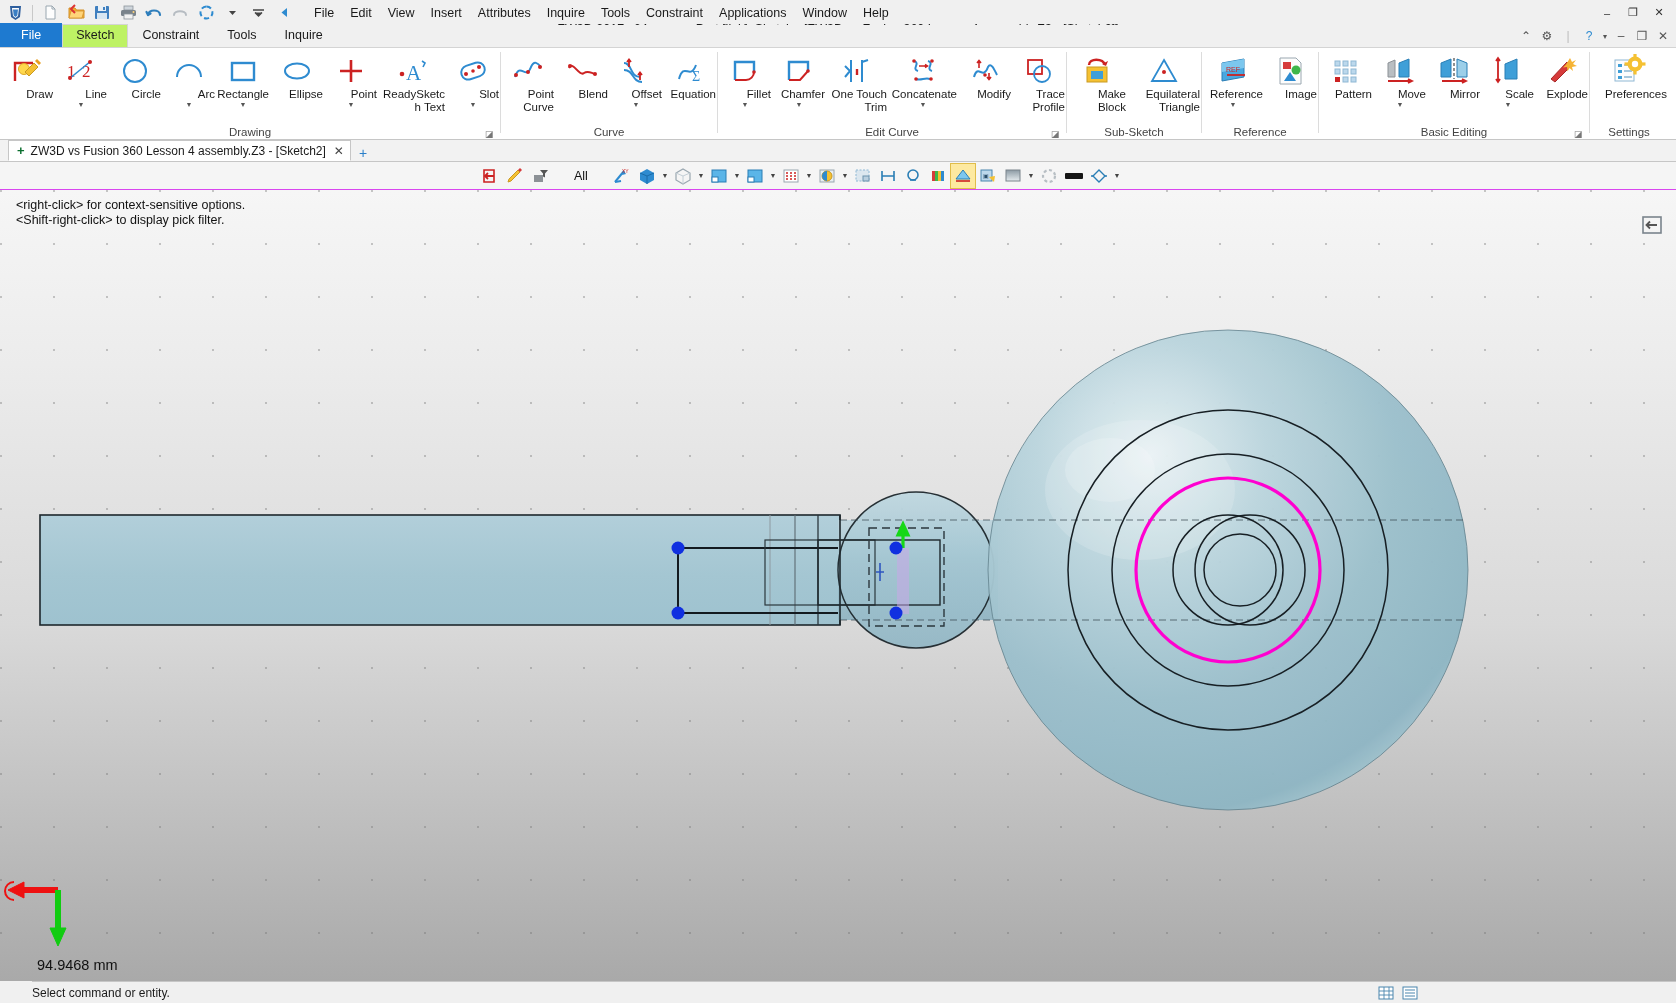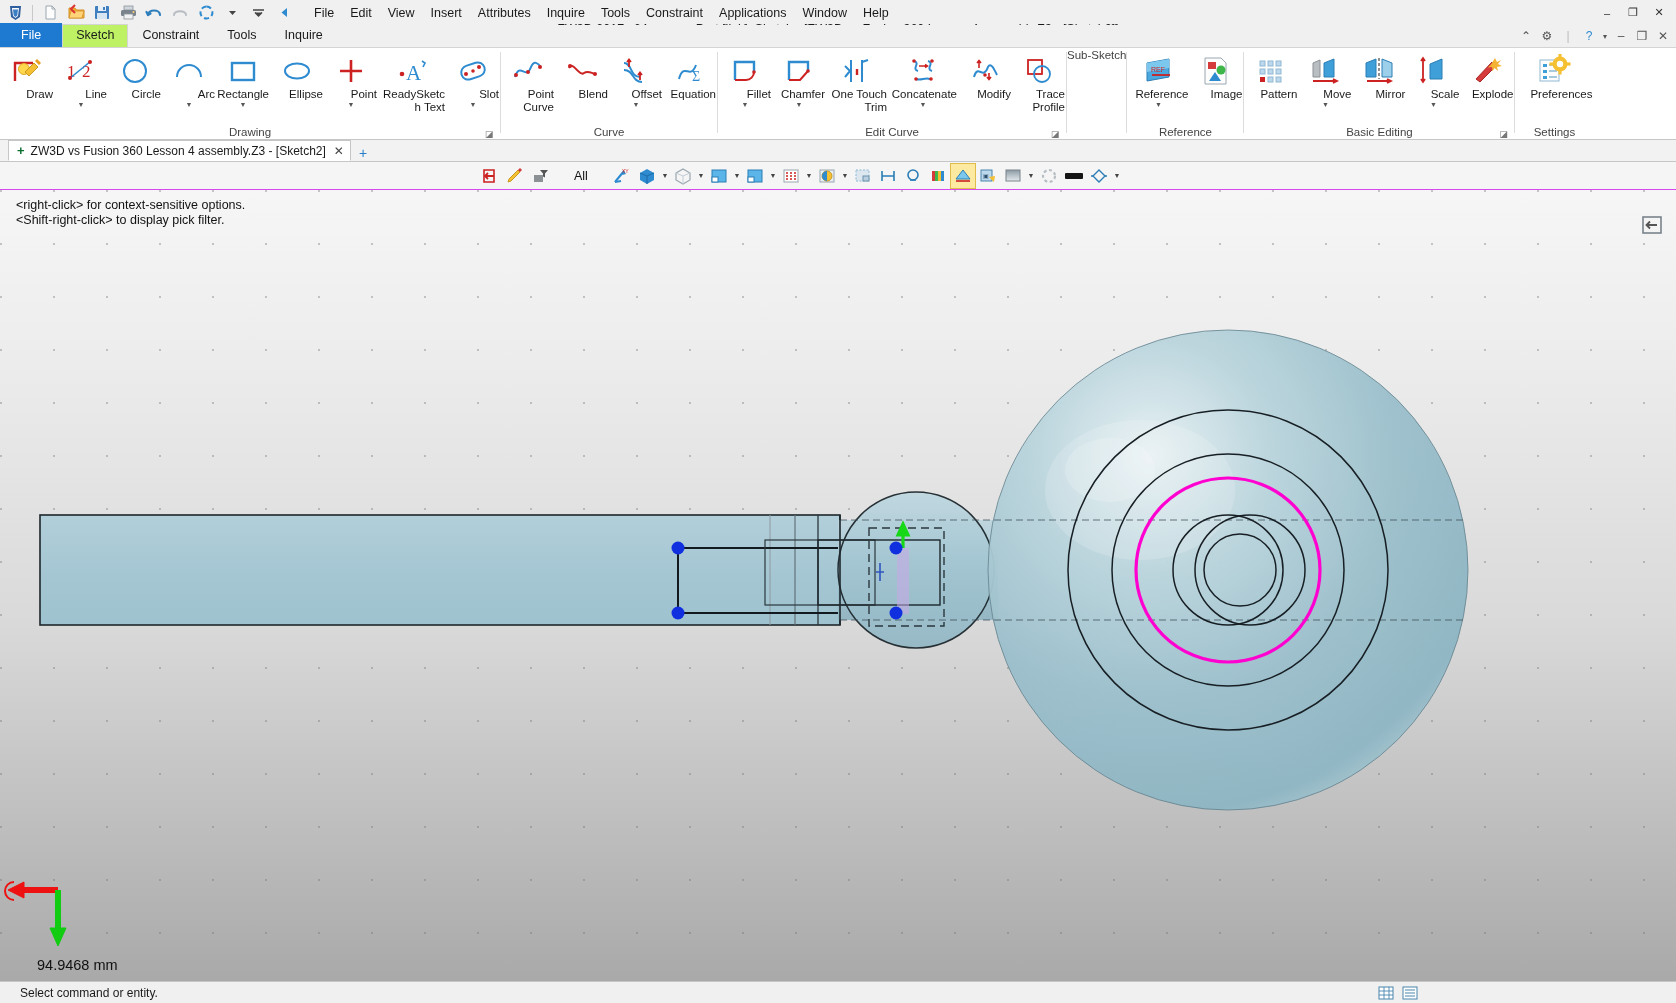--- a/index.html
+++ b/index.html
@@ -122,21 +122,21 @@
   .vp-dim {
     position: absolute; left: 6px; bottom: 8px; font-size: 14.5px; color: #111;
     font-family: "Liberation Sans", sans-serif; letter-spacing: 0px; margin-left: 31px;
   }
   .vp-svg { position: absolute; inset: 0; }
 
   
   .statusbar {
     height: 22px; background: #f0f0f0; border-top: 1px solid #c6c6c6;
     display: flex; align-items: center; justify-content: space-between;
-    padding: 0 6px 0 20px; font-size: 12px; flex: 0 0 22px;
+    padding: 0 6px 0 0; font-size: 12px; flex: 0 0 22px; margin-left: 32px;
   }
   .status-icons { display: flex; gap: 4px; padding-right: 250px; }
   .status-ic { width: 20px; height: 18px; display: flex; align-items: center; justify-content: center; cursor: default; }
 </style>
 </head>
 <body>
 
 <div id="app">
 
   <div class="titlebar">
@@ -475,20 +475,42 @@
           </span>
           <span class="lbl">Trace Profile</span>
         </div>
       </div>
       <div class="rgroup-label">Edit Curve</div>
       <div class="rgroup-dlg">◪</div>
     </div>
     <div class="rgroup-sep"></div>
 
     <div class="rgroup">
+      <div class="rgroup-items">
+        <div class="rbtn" style="width:60px">
+          <span class="ic">
+            <svg width="32" height="32" viewBox="0 0 32 32">
+                <rect x="6" y="12" width="20" height="15" fill="#f5c132" stroke="#c99a22"></rect>
+                <rect x="10" y="16" width="12" height="8" fill="#3f9fd8"></rect>
+                <path d="M8 10 C8 3, 22 3, 24 10" fill="none" stroke="#cc2222" stroke-width="2.4"></path>
+                <path d="M21 9 L25 11 L27 6" fill="#cc2222"></path>
+              </svg>
+          </span>
+          <span class="lbl">Make Block</span>
+        </div>
+        <div class="rbtn" style="width:74px">
+          <span class="ic">
+            <svg width="32" height="32" viewBox="0 0 32 32">
+                <path d="M16 5 L28 26 H4 Z" fill="none" stroke="#2e8bd0" stroke-width="1.8"></path>
+                <circle cx="16" cy="17" r="2" fill="#cc2222"></circle>
+              </svg>
+          </span>
+          <span class="lbl">Equilateral Triangle</span>
+        </div>
+      </div>
       <div class="rgroup-label">Sub-Sketch</div>
     </div>
     <div class="rgroup-sep"></div>
 
     <div class="rgroup">
       <div class="rgroup-items">
         <div class="rbtn" style="width:62px">
           <span class="ic">
             <svg width="32" height="32" viewBox="0 0 32 32">
                 <path d="M5 8 L27 4 L27 22 L5 26 Z" fill="#4aa8e0" stroke="#2a7eb5"></path>

